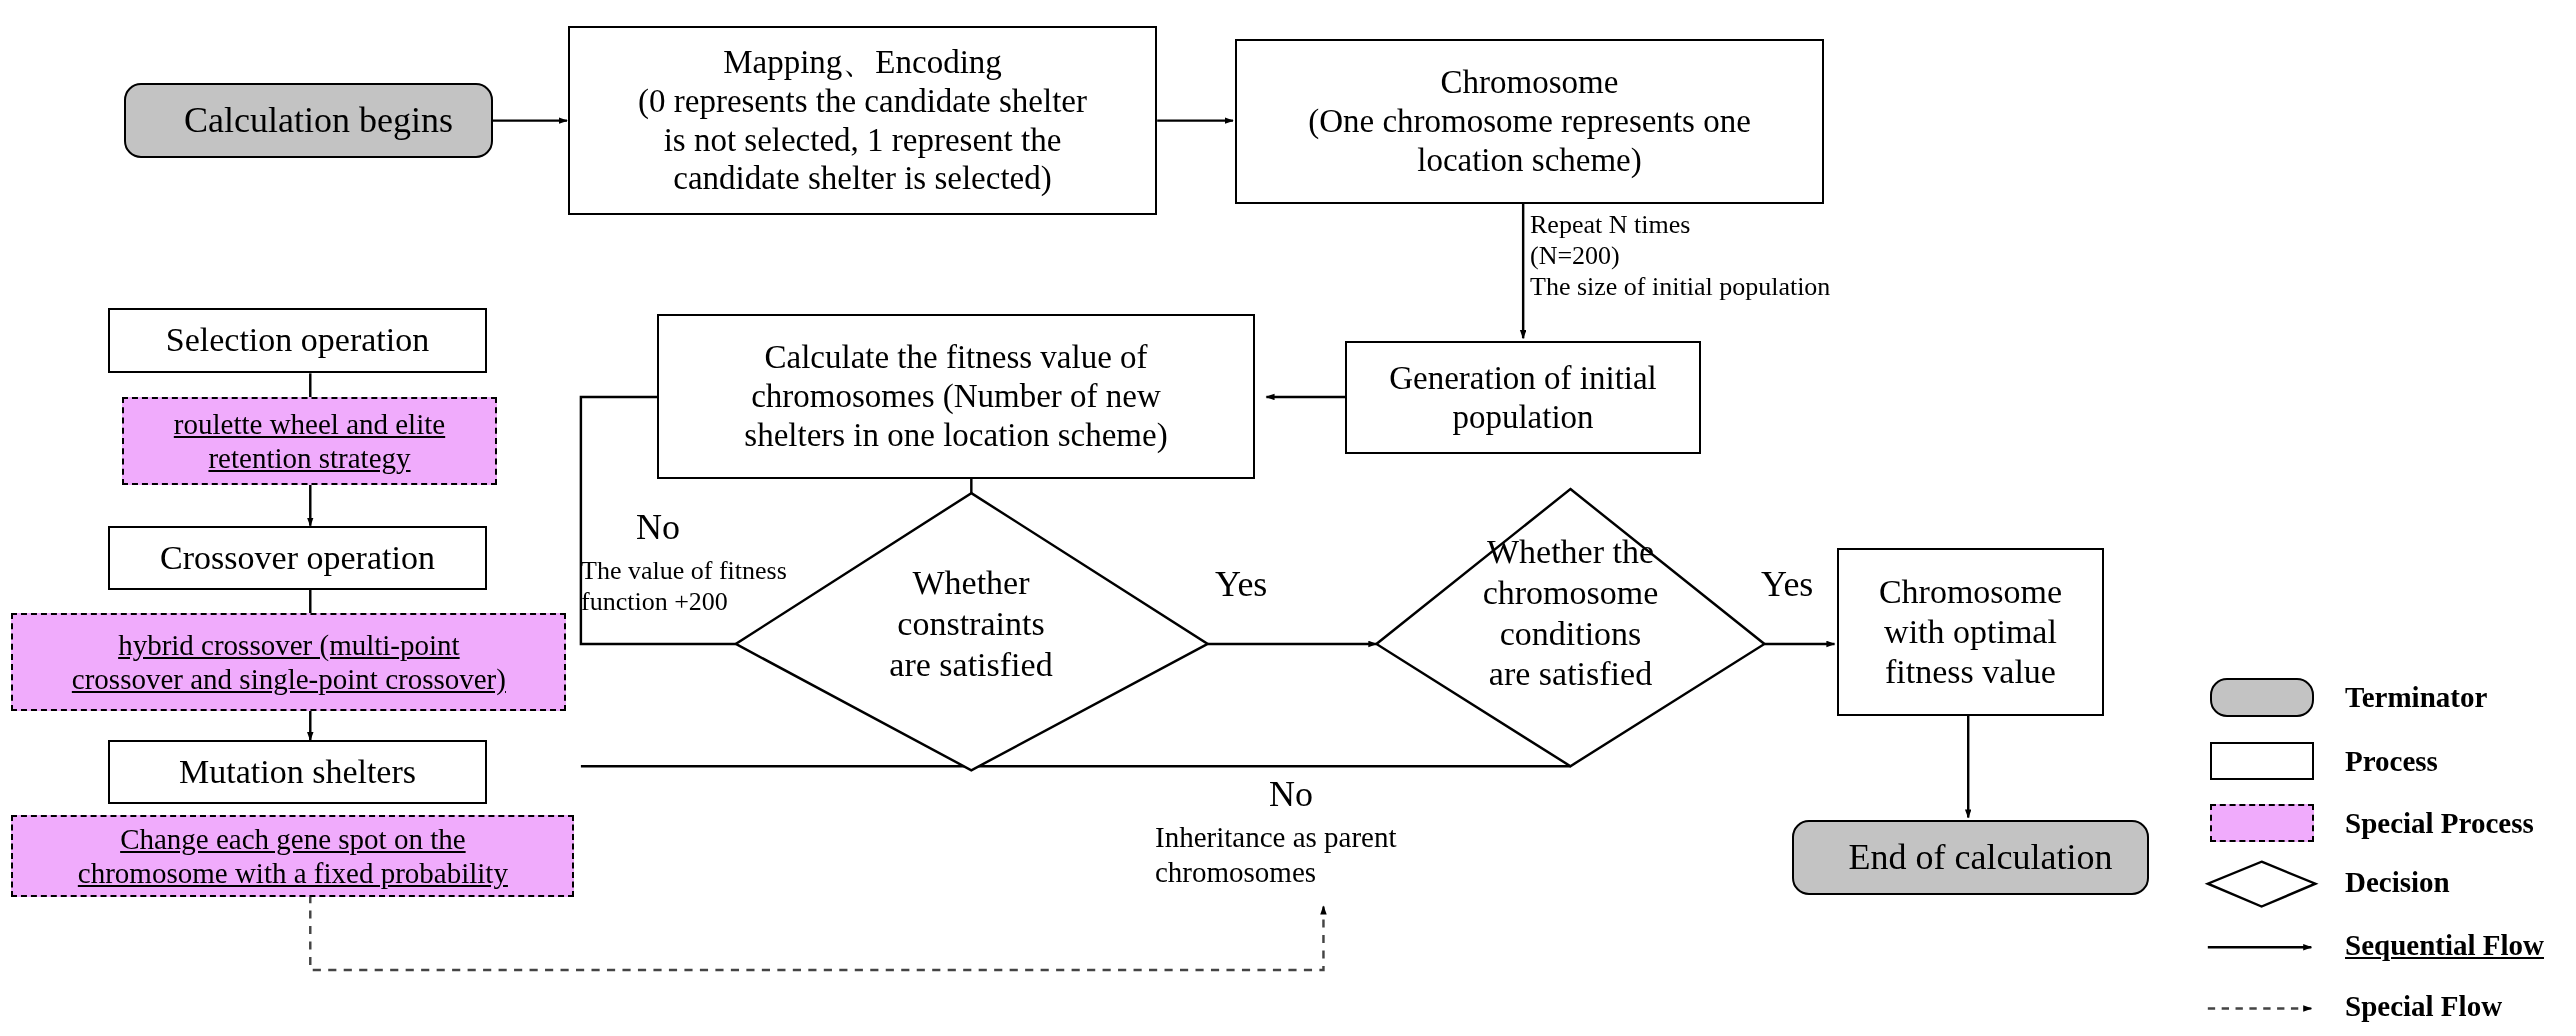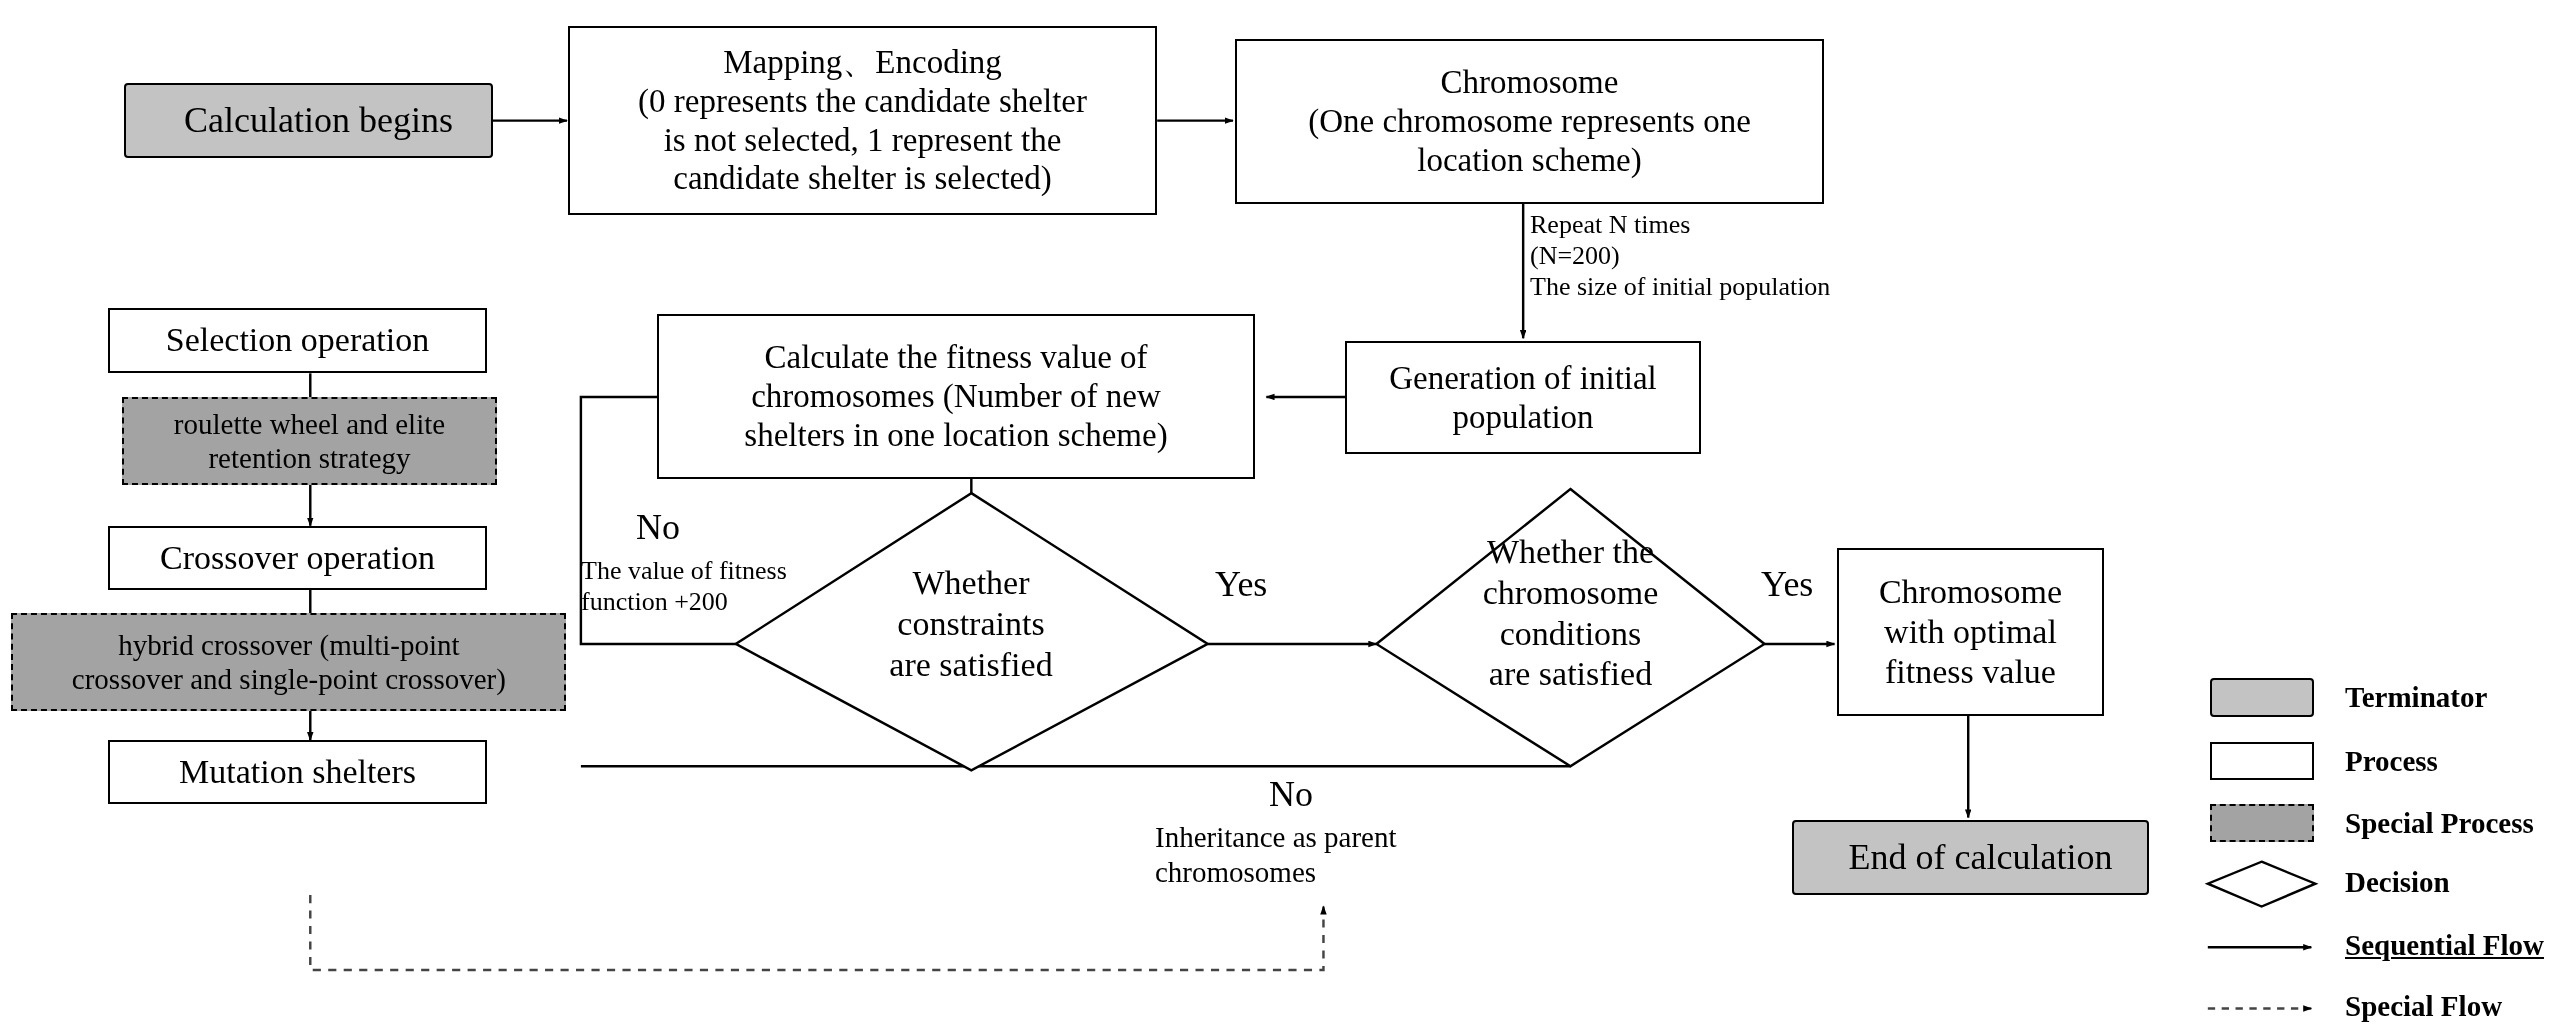--- a/index.html
+++ b/index.html
@@ -18,30 +18,31 @@
     display:flex;
     align-items:center;
     justify-content:center;
     text-align:center;
     line-height:1.18;
     white-space:pre-line;
   }
   .terminator{
     background:#c3c3c3;
     border:2.4px solid #000;
-    border-radius:4px;
+    border-radius:17px;
     padding-left:20px;
   }
   .process{
     background:#ffffff;
     border:2.4px solid #000;
   }
   .special{
-    background:#a3a3a3;
+    background:#f0abfc;
     border:2.4px dashed #000;
+    text-decoration:underline;
   }
   .annot{
     position:absolute;
     line-height:1.2;
     white-space:pre-line;
   }
   .edgelabel{position:absolute;text-align:left;white-space:pre-line;line-height:1.2;}
   svg.layer{position:absolute;left:0;top:0;width:2576px;height:1036px;pointer-events:none;}
   .legend{position:absolute;}
   .legend-label{
@@ -124,20 +125,22 @@
   <div class="node special" style="left:122px; top:397px; width:375px; height:88px; font-size:29px; padding:1.6px 6.5px;">roulette wheel and elite
 retention strategy</div>
 
   <div class="node process" style="left:108px; top:526px; width:379px; height:64px; font-size:34px;">Crossover operation</div>
 
   <div class="node special" style="left:11.4px; top:613px; width:555px; height:98px; font-size:29px; padding:1.6px 8.2px;">hybrid crossover (multi-point
 crossover and single-point crossover)</div>
 
   <div class="node process" style="left:108px; top:740px; width:379px; height:64px; font-size:34px;">Mutation shelters</div>
 
+  <div class="node special" style="left:11.4px; top:815px; width:563px; height:82px; font-size:29px; padding:1.6px 8.2px;">Change each gene spot on the
+chromosome with a fixed probability</div>
 
   <div class="node process" style="left:1837px; top:548px; width:267px; height:168px; font-size:34px; padding:3.3px 6.5px;">Chromosome
 with optimal
 fitness value</div>
 
   <div class="node terminator" style="left:1792px; top:820px; width:357px; height:75px; font-size:36px;">End of calculation</div>
 
   <svg class="layer" viewBox="0 0 3159 1271">
     <polygon points="1191,605 1481,790 1191,945 902,790" fill="#fff" stroke="#000" stroke-width="3"></polygon>
     <polygon points="1926,600 2164,790 1926,940 1688,790" fill="#fff" stroke="#000" stroke-width="3"></polygon>

